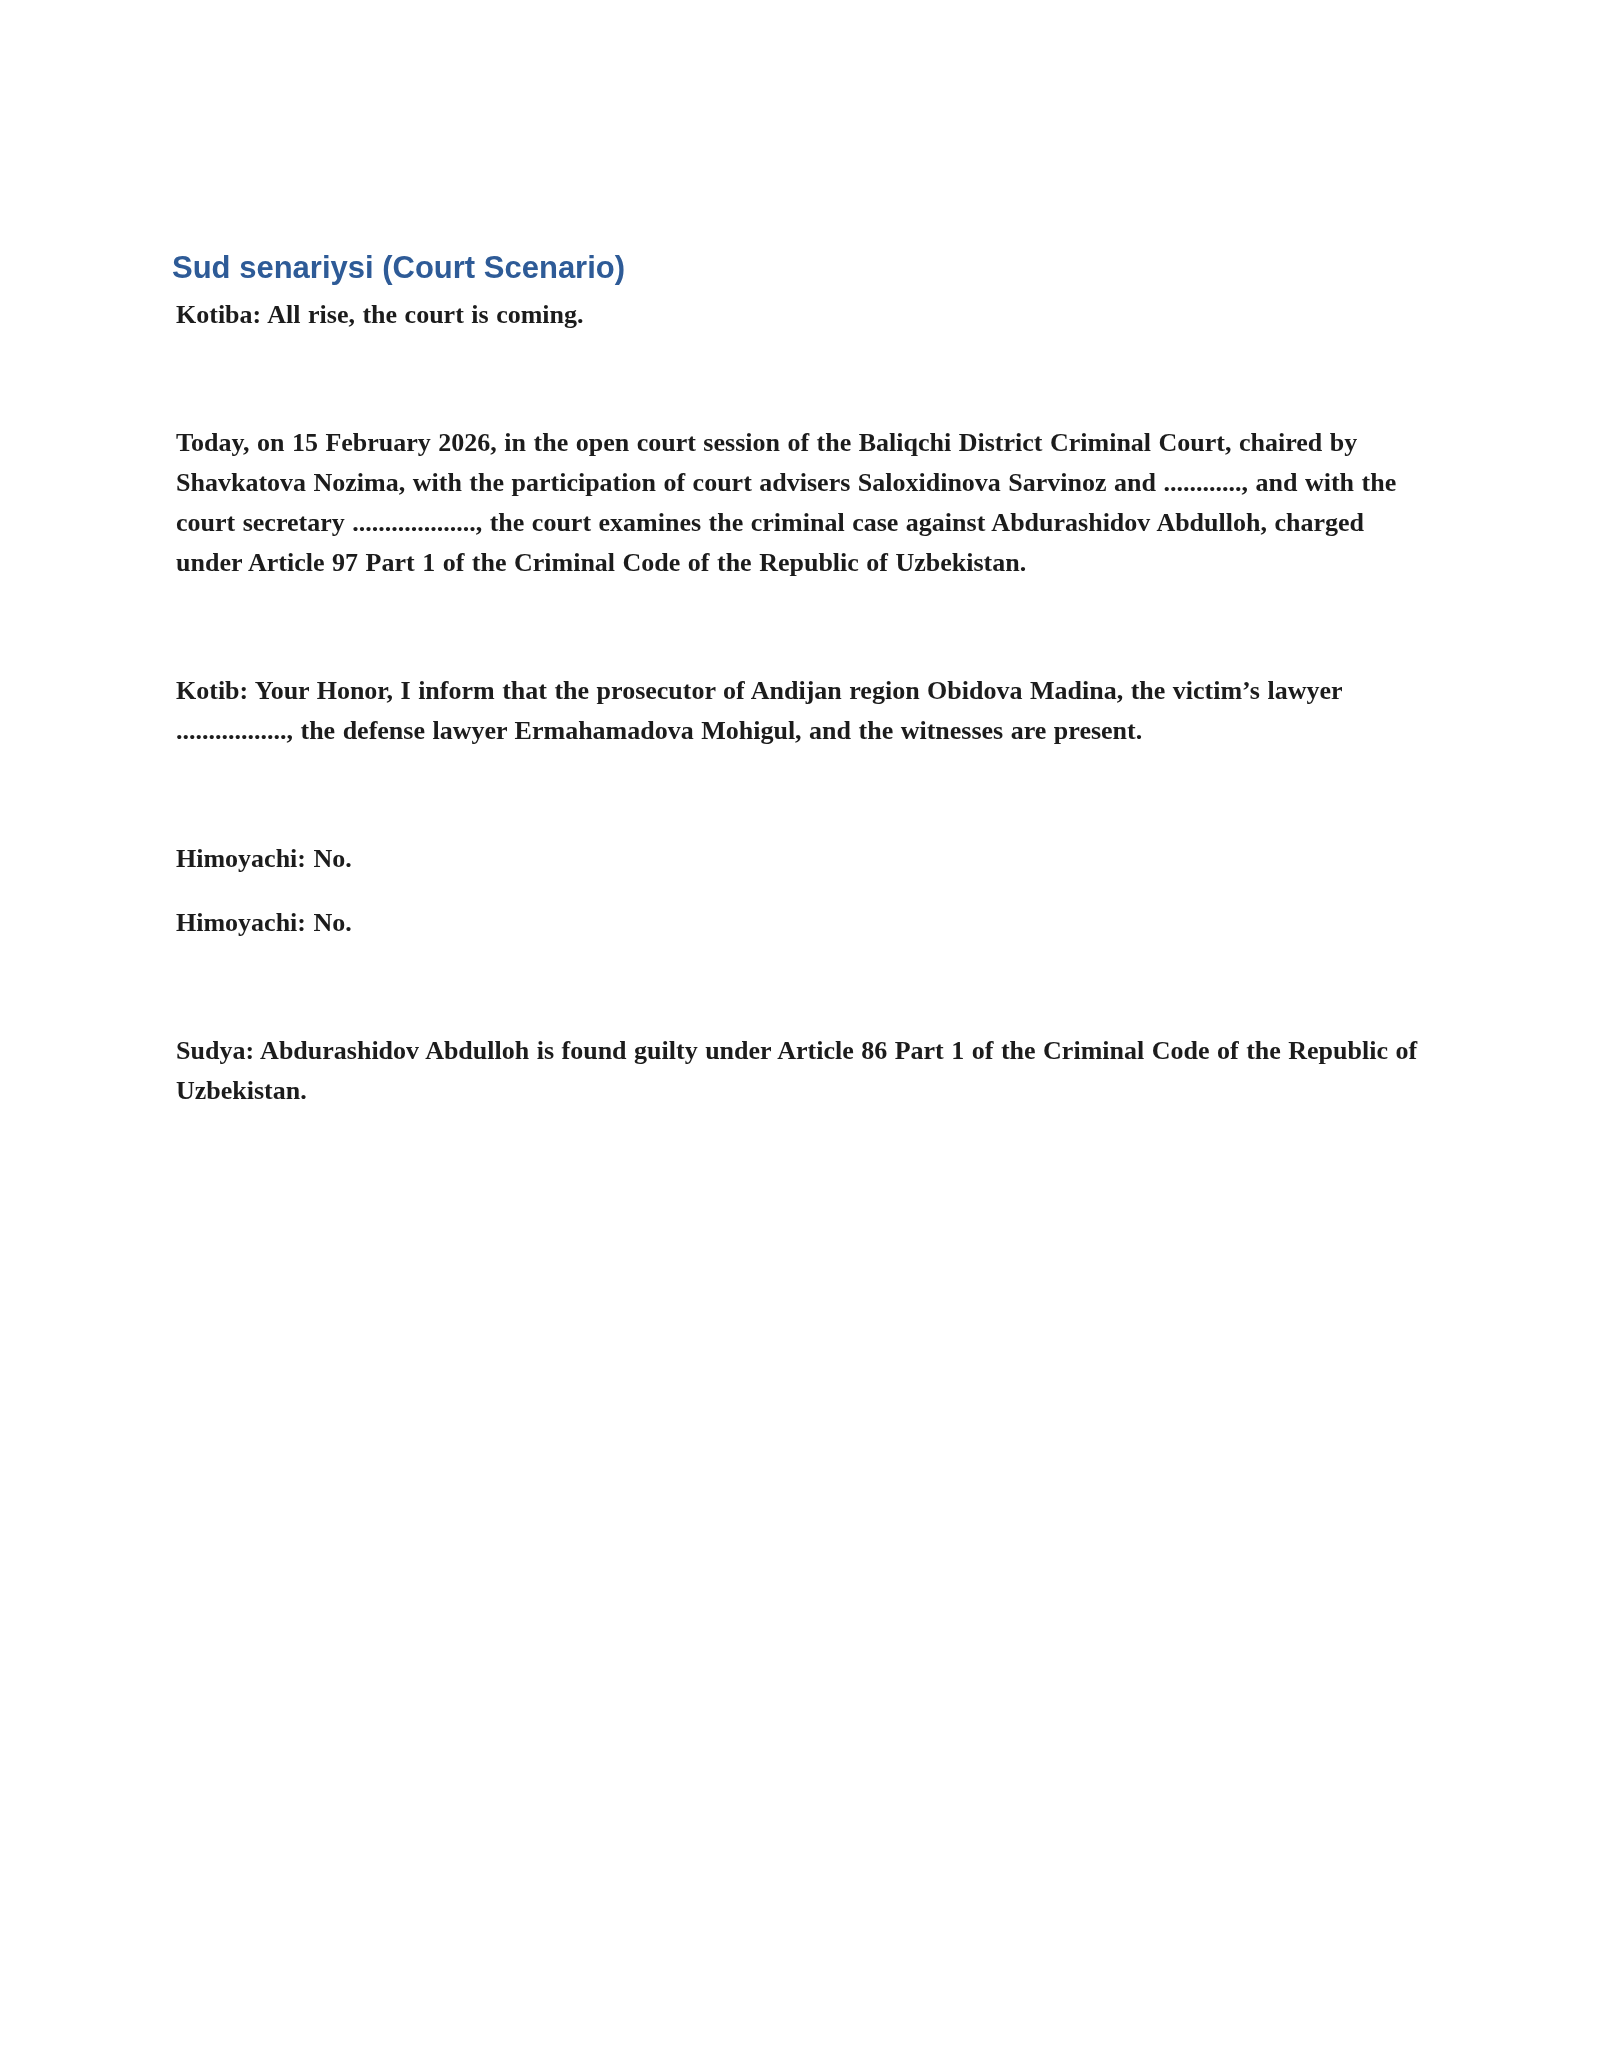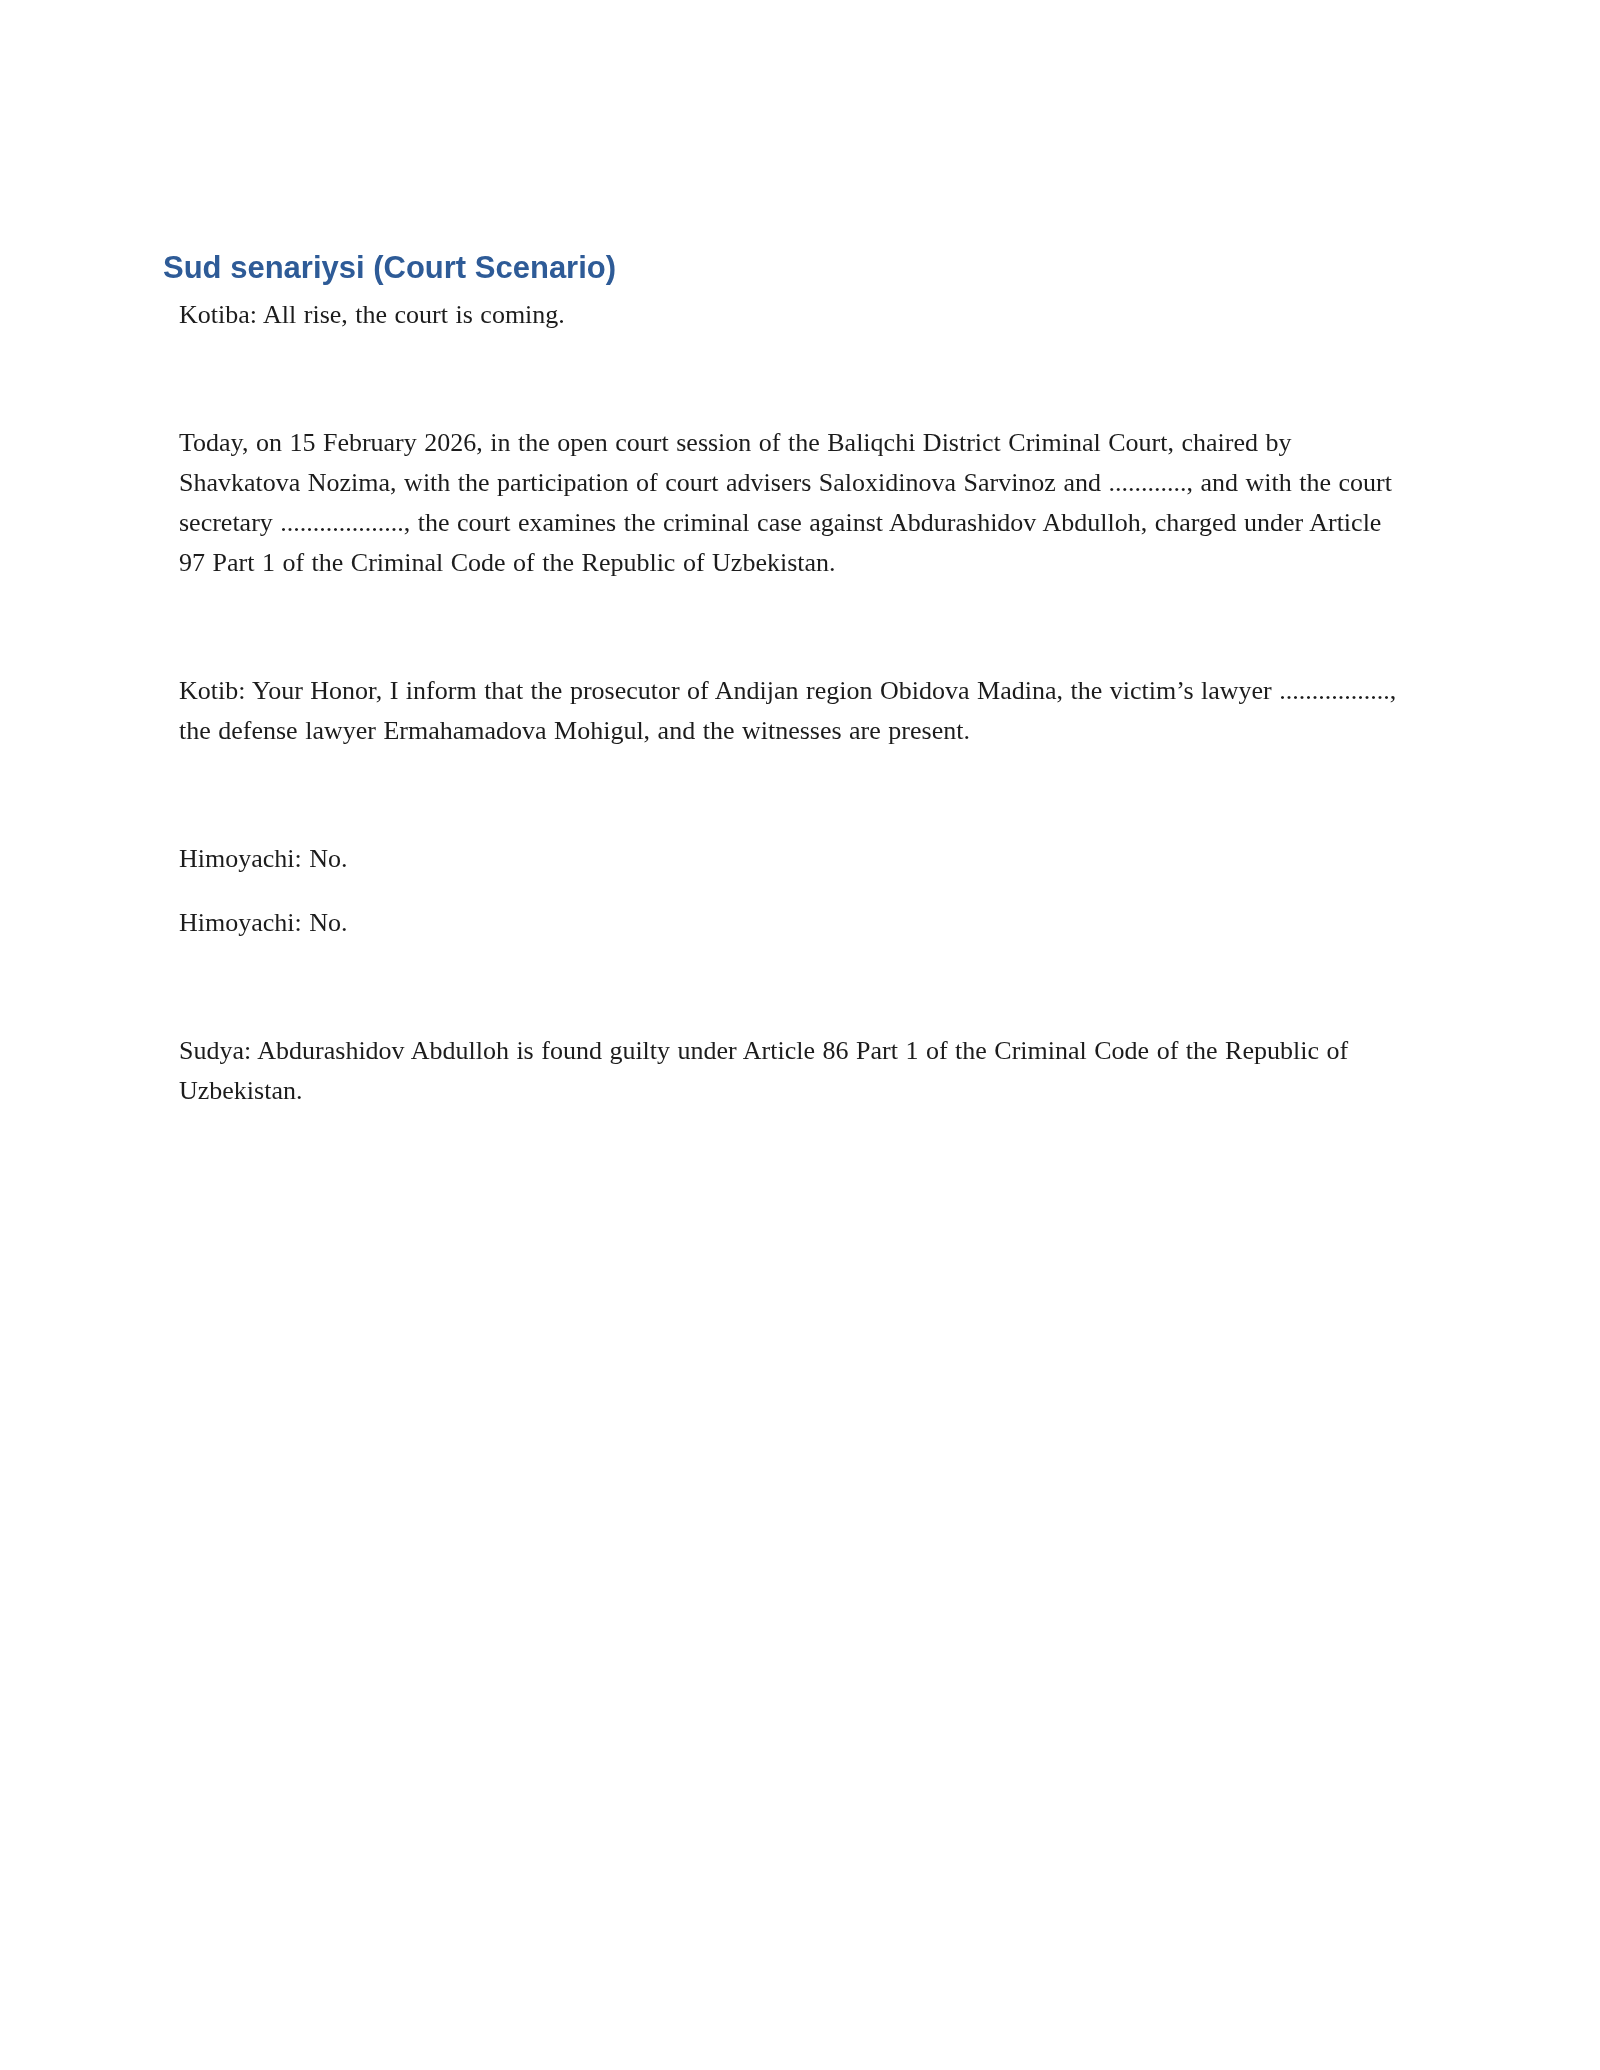--- a/index.html
+++ b/index.html
@@ -8,40 +8,41 @@
     background: #ffffff;
   }
   body {
     width: 1600px;
     height: 2070px;
     position: relative;
     overflow: hidden;
   }
   .doc-page {
     position: absolute;
-    left: 163px;
+    left: 172px;
     top: 250px;
     width: 1246px;
   }
   .doc-heading {
     font-family: "Liberation Sans", sans-serif;
     font-weight: 700;
     font-size: 31px;
     line-height: 1.15;
     color: #2e5b97;
     margin: 0 0 9px 0;
     letter-spacing: 0px;
   }
   .body-para {
     font-family: "Liberation Serif", serif;
     font-size: 26px;
     line-height: 40px;
     color: #1c1c1c;
-    margin: 0 0 24px 16px;
+    margin: 0 0 24px 4px;
     word-spacing: 1px;
+    font-weight: bold;
   }
   .blank-line {
     height: 40px;
     margin: 0 0 24px 0;
   }
 </style>
 </head>
 <body>
 
 <main class="doc-page">

